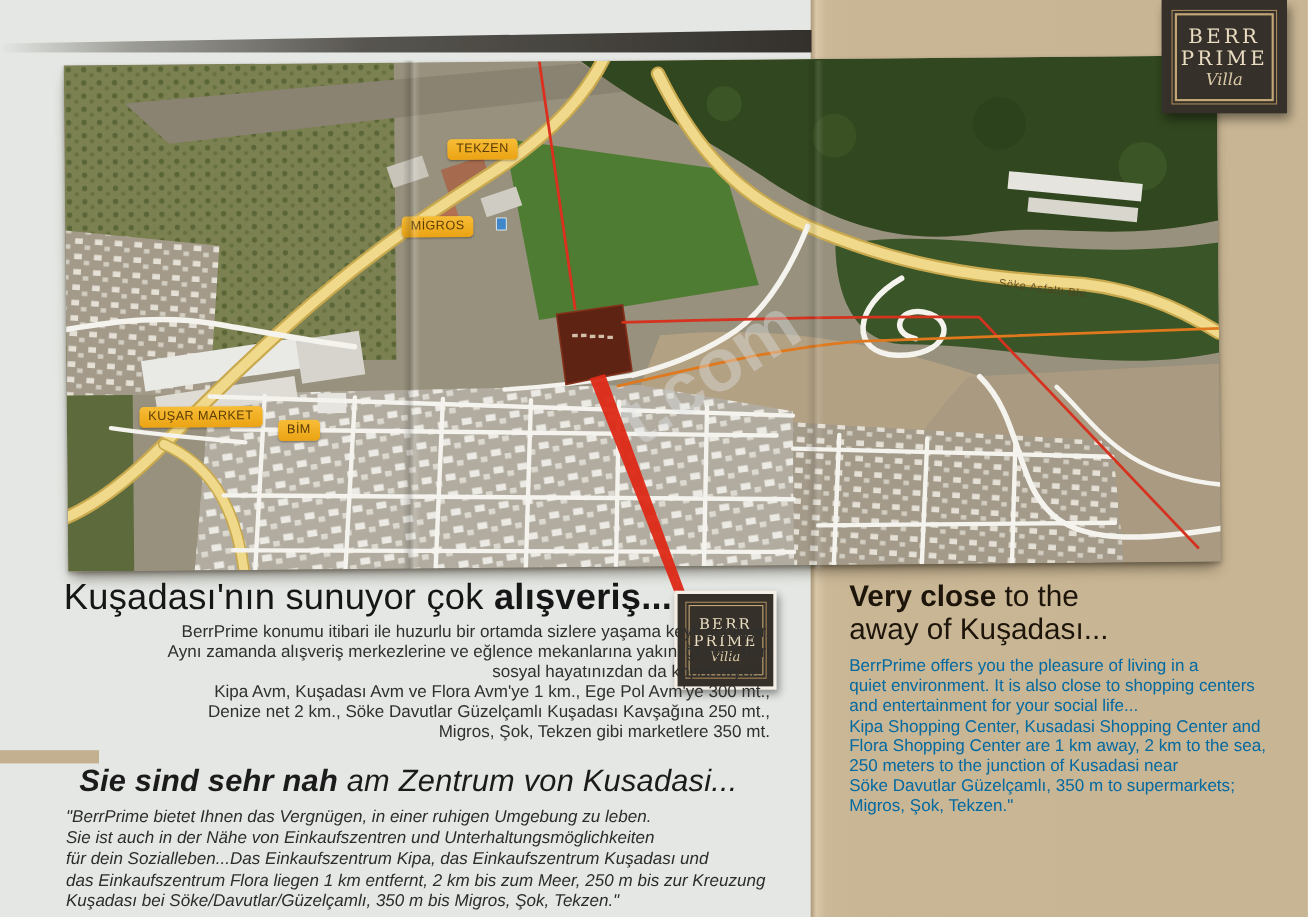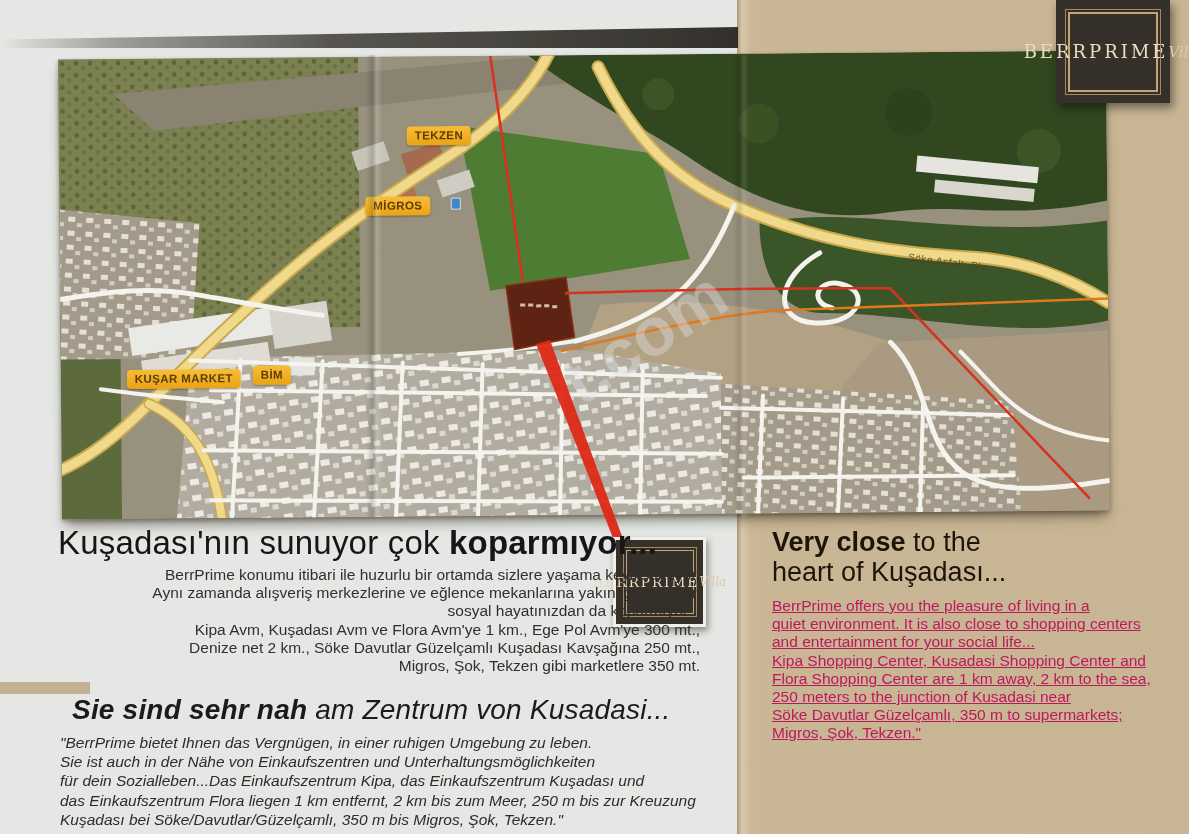--- a/index.html
+++ b/index.html
@@ -38,21 +38,21 @@
     top:55px;width:16px;height:462px;pointer-events:none;
     background:linear-gradient(90deg,rgba(0,0,0,0) 0%,rgba(0,0,0,.16) 40%,rgba(255,255,255,.18) 68%,rgba(255,255,255,0) 100%);
   }
   .crease.c1{left:366px;}
   .crease.c2{left:733px;opacity:.6;}
 
   
   .poi{
     position:absolute;
     background:linear-gradient(#f7bd37,#eba313);
-    color:#5a3c05;font-weight:bold;font-size:11.5px;letter-spacing:.4px;
+    color:#5a3c05;font-weight:normal;font-size:11.5px;letter-spacing:.4px;
     padding:3px 8px 4px;border-radius:4px;white-space:nowrap;
     box-shadow:0 1px 2px rgba(0,0,0,.35);
   }
   .poi .tail{
     position:absolute;left:14px;bottom:-5px;width:9px;height:9px;
     background:inherit;transform:rotate(45deg);z-index:-1;
   }
 
   
   .tr-head{
@@ -73,30 +73,30 @@
     left:60px;top:733px;width:670px;
     font-size:15.5px;line-height:19.2px;color:#2c2c2a;font-style:italic;white-space:pre-line;
   }
   .en-head{
     left:772px;top:527px;width:400px;
     font-size:27px;line-height:30px;color:#1d140a;white-space:pre-line;
   }
   .en-head b{font-weight:bold;}
   .en-body{
     left:772px;top:597px;width:410px;
-    font-size:15.5px;line-height:18.2px;color:#be185d;white-space:pre-line;text-decoration:underline;
+    font-size:15.5px;line-height:18.2px;color:#0369a1;white-space:pre-line;
   }
 
   
   .logo{
     background:#35302a;display:flex;align-items:center;justify-content:center;
   }
   .logo-frame{
     border:2px solid #c2a775;outline:1px solid #a8885a;outline-offset:2px;
-    display:flex;flex-direction:row;align-items:center;justify-content:center;
+    display:flex;flex-direction:column;align-items:center;justify-content:center;
     color:#e9dcc0;font-family:"DejaVu Serif",serif;text-align:center;
   }
   .logo-big{left:1056px;top:0;width:114px;height:103px;box-shadow:3px 5px 9px rgba(0,0,0,.45);}
   .logo-big .logo-frame{width:86px;height:76px;}
   .logo-big .w1,.logo-big .w2{font-size:18px;letter-spacing:3px;line-height:20px;}
   .logo-big .ws{font-size:15px;font-style:italic;color:#d9c9a6;line-height:16px;}
   .logo-card{
     left:613px;top:537px;width:93px;height:90px;background:#f3efe6;
     box-shadow:2px 4px 7px rgba(0,0,0,.4);padding:0;display:flex;
   }
@@ -229,21 +229,21 @@
     <span>TEKZEN</span>
   </div>
   <div class="poi" style="left:306px;top:140px;">
     <span class="tail"></span>
     <span>MİGROS</span>
   </div>
   <div class="poi" style="left:66px;top:311px;">
     <span class="tail"></span>
     <span>KUŞAR MARKET</span>
   </div>
-  <div class="poi" style="left:192px;top:308px;">
+  <div class="poi" style="left:192px;top:324px;">
     <span class="tail"></span>
     <span>BİM</span>
   </div>
 </div>
 
 <div class="abs crease c1"></div>
 <div class="abs crease c2"></div>
 
 <svg class="abs route-overlay" width="1189" height="834">
   <path d="M536,344 L550,340 Q592,455 626,547 L618,551 Q581,456 536,344 Z" fill="#de2917" opacity=".95"></path>
@@ -260,37 +260,37 @@
 <div class="abs logo-card">
   <div class="logo-inner logo">
     <div class="logo-frame">
       <span class="w1">BERR</span>
       <span class="w2">PRIME</span>
       <span class="ws">Villa</span>
     </div>
   </div>
 </div>
 
-<h1 class="abs tr-head" style="margin:0;font-weight:normal;"><span>Kuşadası'nın sunuyor çok </span><b>koparmıyor...</b></h1>
+<h1 class="abs tr-head" style="margin:0;font-weight:normal;"><span>Kuşadası'nın sunuyor çok </span><b>alışveriş...</b></h1>
 <div class="abs tr-body">BerrPrime konumu itibari ile huzurlu bir ortamda sizlere yaşama keyfi sunuyor.
 Aynı zamanda alışveriş merkezlerine ve eğlence mekanlarına yakınlığı ile sizleri
 sosyal hayatınızdan da koparmıyor...
 Kipa Avm, Kuşadası Avm ve Flora Avm'ye 1 km., Ege Pol Avm'ye 300 mt.,
 Denize net 2 km., Söke Davutlar Güzelçamlı Kuşadası Kavşağına 250 mt.,
 Migros, Şok, Tekzen gibi marketlere 350 mt.</div>
 
 <h2 class="abs de-head" style="margin:0;font-weight:normal;"><b>Sie sind sehr nah</b><span> am Zentrum von Kusadasi...</span></h2>
 <div class="abs de-body">"BerrPrime bietet Ihnen das Vergnügen, in einer ruhigen Umgebung zu leben.
 Sie ist auch in der Nähe von Einkaufszentren und Unterhaltungsmöglichkeiten
 für dein Sozialleben...Das Einkaufszentrum Kipa, das Einkaufszentrum Kuşadası und
 das Einkaufszentrum Flora liegen 1 km entfernt, 2 km bis zum Meer, 250 m bis zur Kreuzung
 Kuşadası bei Söke/Davutlar/Güzelçamlı, 350 m bis Migros, Şok, Tekzen."</div>
 
 <h2 class="abs en-head" style="margin:0;font-weight:normal;"><b>Very close</b><span> to the
-heart of Kuşadası...</span></h2>
+away of Kuşadası...</span></h2>
 <div class="abs en-body">BerrPrime offers you the pleasure of living in a
 quiet environment. It is also close to shopping centers
 and entertainment for your social life...
 Kipa Shopping Center, Kusadasi Shopping Center and
 Flora Shopping Center are 1 km away, 2 km to the sea,
 250 meters to the junction of Kusadasi near
 Söke Davutlar Güzelçamlı, 350 m to supermarkets;
 Migros, Şok, Tekzen."</div>
 
 </body></html>

